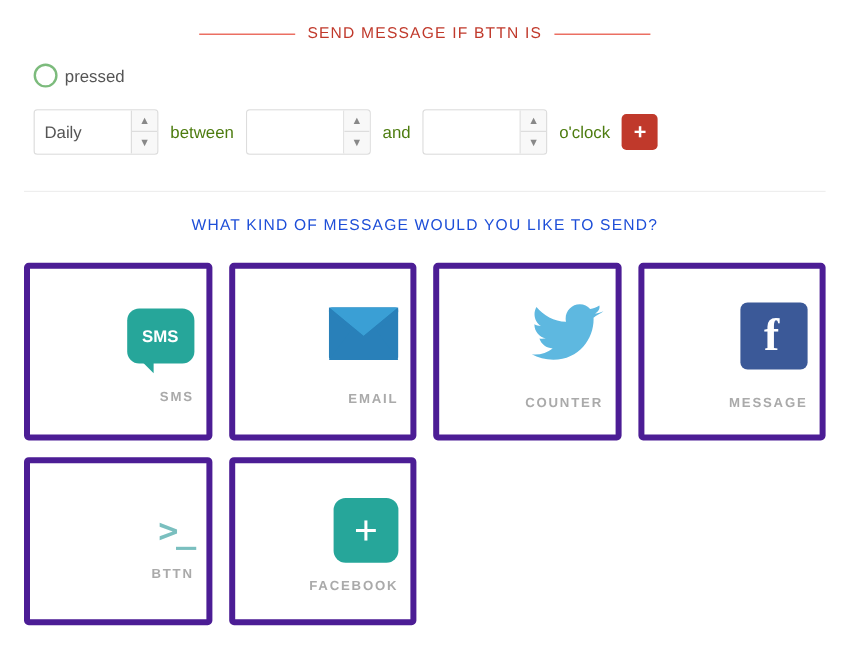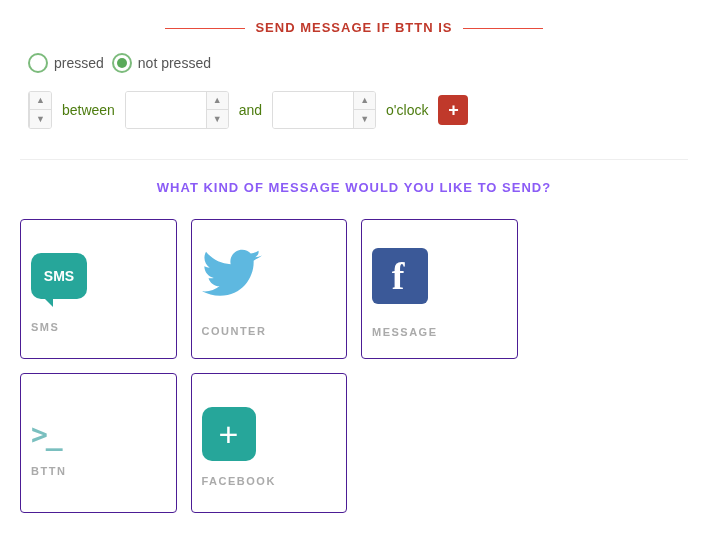--- a/index.html
+++ b/index.html
@@ -9,40 +9,40 @@
       color: #555;
       width: 708px;
       min-height: 543px;
       padding: 20px;
     }
 
     .section-title {
       text-align: center;
       color: #c0392b;
       font-size: 13px;
-      font-weight: 700;
+      font-weight: 400;
       letter-spacing: 1px;
       margin-bottom: 18px;
       position: relative;
     }
     .section-title::before,
     .section-title::after {
       content: '';
       display: inline-block;
       width: 80px;
       height: 1px;
       background: #e74c3c;
       vertical-align: middle;
       margin: 0 10px;
     }
 
     .radio-row {
       display: flex;
       align-items: center;
-      gap: 8px;
+      gap: 20px;
       margin-bottom: 18px;
       padding-left: 8px;
     }
     .radio-label {
       display: flex;
       align-items: center;
       gap: 6px;
       font-size: 14px;
       color: #555;
       cursor: pointer;
@@ -129,45 +129,45 @@
     }
 
     .divider {
       border: none;
       border-top: 1px solid #eee;
       margin-bottom: 20px;
     }
 
     .message-section-title {
       text-align: center;
-      color: #8b5cf6;
+      color: #1d4ed8;
       font-size: 13px;
-      font-weight: 700;
+      font-weight: 400;
       letter-spacing: 1px;
       margin-bottom: 24px;
     }
 
     .cards-grid {
       display: grid;
       grid-template-columns: repeat(4, 1fr);
       gap: 14px;
       margin-bottom: 14px;
     }
     .cards-grid-2 {
       display: grid;
       grid-template-columns: repeat(4, 1fr);
       gap: 14px;
     }
 
     .card {
-      border: 1px solid #4c1d95;
+      border: 5px solid #4c1d95;
       border-radius: 4px;
       display: flex;
       flex-direction: column;
-      align-items: flex-start;
+      align-items: flex-end;
       justify-content: center;
       padding: 28px 10px 20px;
       cursor: pointer;
       transition: box-shadow 0.2s;
       min-height: 140px;
     }
     .card-label {
       font-size: 11px;
       font-weight: 600;
       letter-spacing: 1.5px;
@@ -244,28 +244,25 @@
 </head>
 <body>
 
 <div class="section-title">SEND MESSAGE IF BTTN IS</div>
 
 <div class="radio-row">
   <label class="radio-label">
     <div class="radio-circle"></div>
     <span>pressed</span>
   </label>
-  <label class="radio-label">
-    <div class="radio-circle checked"></div>
-    <span>not pressed</span>
-  </label>
 </div>
 
 <div class="time-row">
   <div class="spinner-group">
+    <input type="text" value="Daily" style="">
     <div class="spinner-btns">
       <button>▲</button>
       <button>▼</button>
     </div>
   </div>
 
   <span class="time-label">between</span>
 
   <div class="spinner-group">
     <input type="text" value="" style="">
@@ -298,20 +295,31 @@
 
   <div class="card">
     <div style="position:relative; margin-bottom: 8px;">
       <div class="sms-icon">
         <span class="sms-text">SMS</span>
       </div>
     </div>
     <span class="card-label">SMS</span>
   </div>
 
+  <div class="card">
+    <div style="position:relative; margin-bottom: 8px;">
+      
+      <svg width="58" height="44" viewBox="0 0 58 44">
+        <rect x="0" y="0" width="58" height="44" rx="3" fill="#2980b9"></rect>
+        <polygon points="0,0 29,24 58,0" fill="#3a9fd5"></polygon>
+        <polygon points="0,0 0,4 18,20 0,44 58,44 40,20 58,4 58,0 29,24" fill="#2980b9"></polygon>
+      </svg>
+    </div>
+    <span class="card-label">EMAIL</span>
+  </div>
 
   <div class="card">
     <div style="margin-bottom: 8px;">
       
       <svg width="60" height="50" viewBox="0 0 400 325">
         <path fill="#5eb8e0" d="M400 38.7c-14.7 6.5-30.5 10.9-47.1 12.9C370 41.7 381.5 24.7 376.3 7c-15.5 9.2-32.7 15.9-51 19.5C311.2 10.1 290.9 0 268 0c-43.6 0-78.9 35.4-78.9 79 0 6.2.7 12.2 2 18C124.6 93.9 66.1 62.4 26.9 14.6c-6.8 11.7-10.7 25.3-10.7 39.8 0 27.4 13.9 51.6 35.1 65.8-12.9-.4-25.1-4-35.7-9.9v1c0 38.3 27.2 70.2 63.4 77.5-6.6 1.8-13.6 2.8-20.8 2.8-5.1 0-10-.5-14.8-1.4 10 31.3 39.1 54.1 73.6 54.7-27 21.1-60.9 33.7-97.8 33.7-6.4 0-12.6-.4-18.8-1.1C34.9 295.2 76.1 308 120.6 308c144.7 0 223.8-119.9 223.8-223.8 0-3.4-.1-6.8-.2-10.2C359.7 62.9 381.5 52.3 400 38.7z"></path>
       </svg>
     </div>
     <span class="card-label">COUNTER</span>
   </div>

